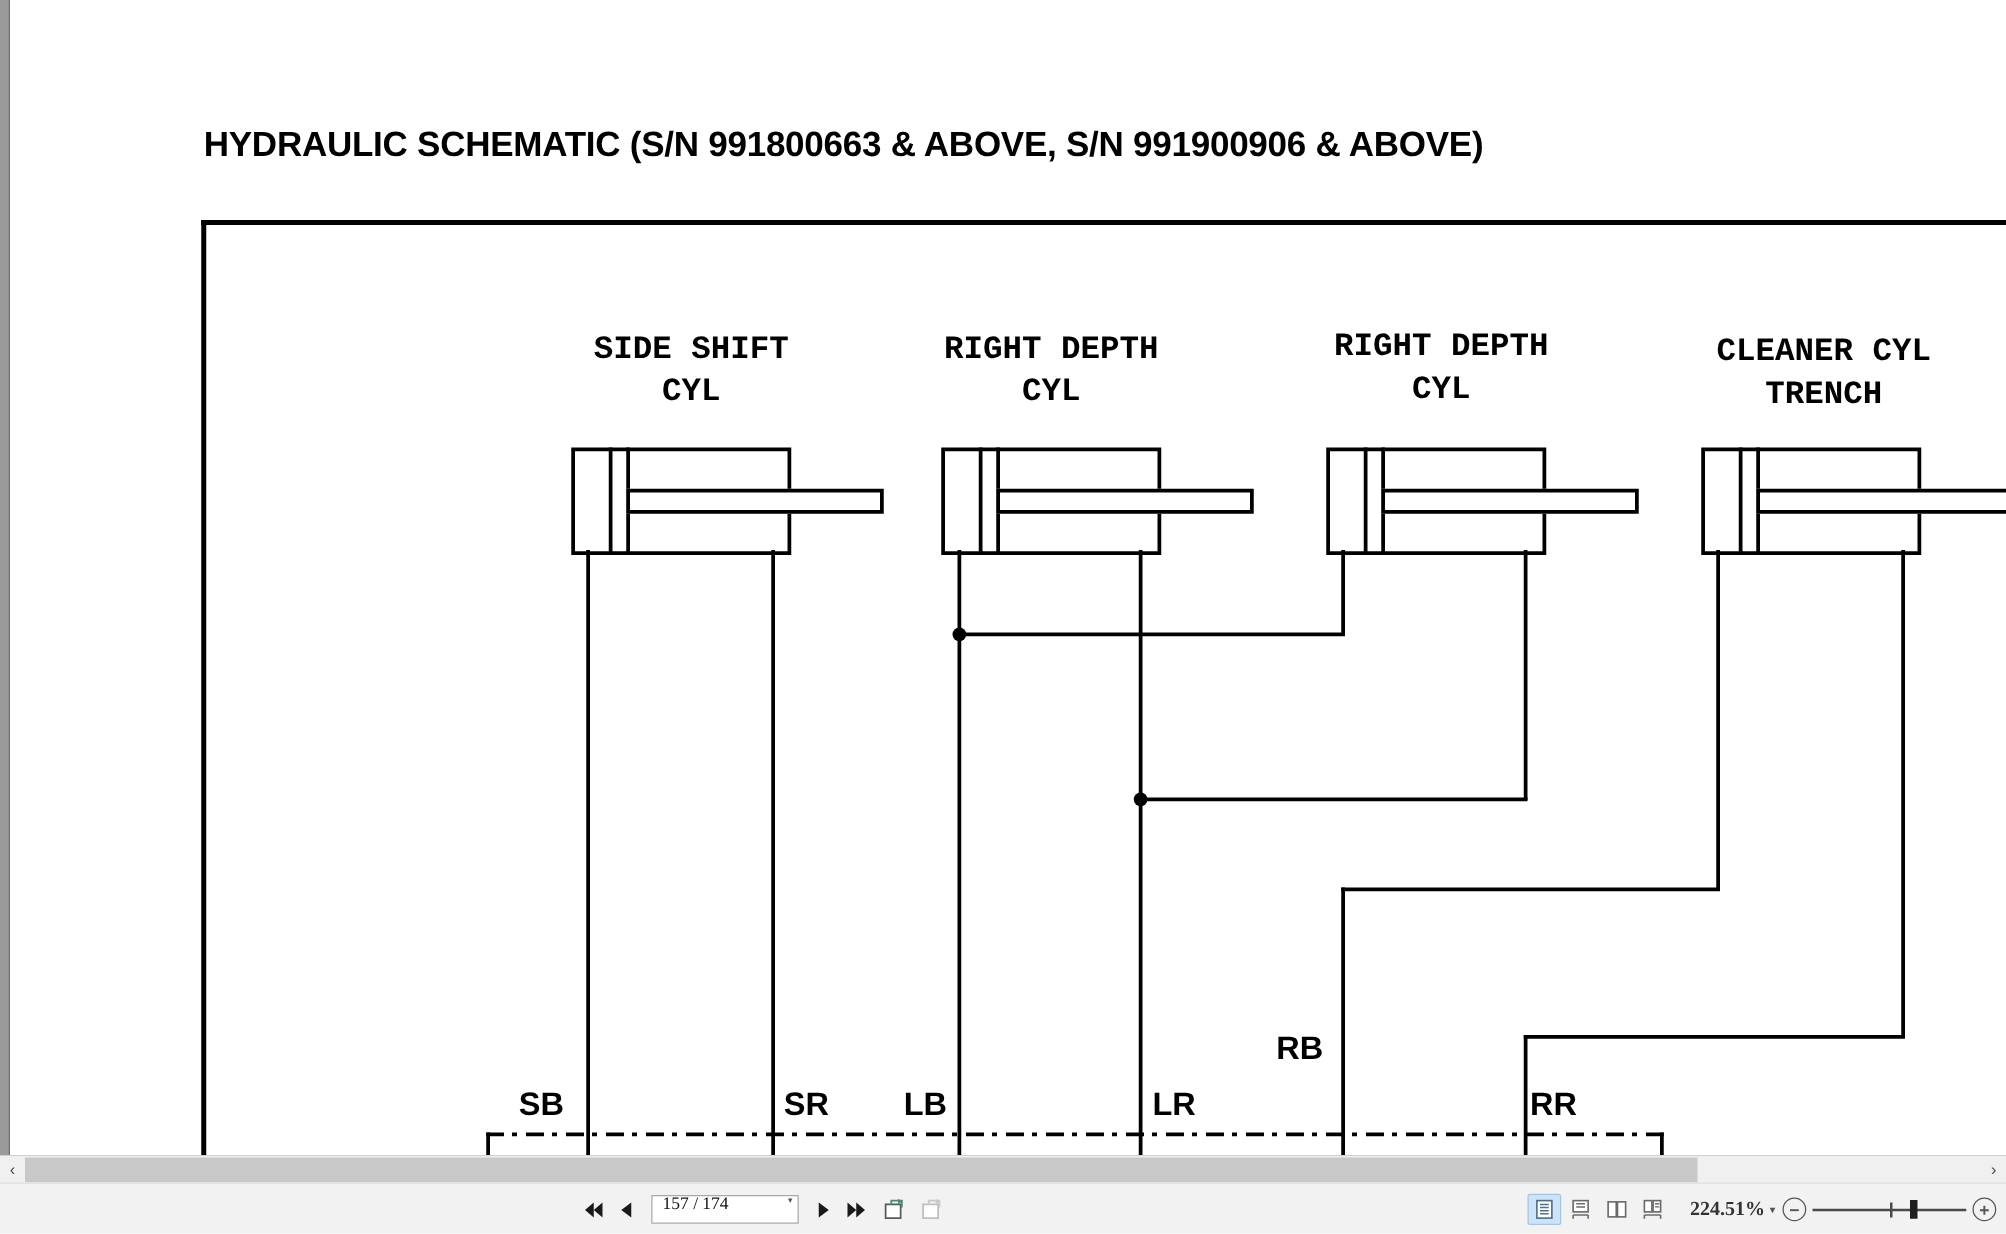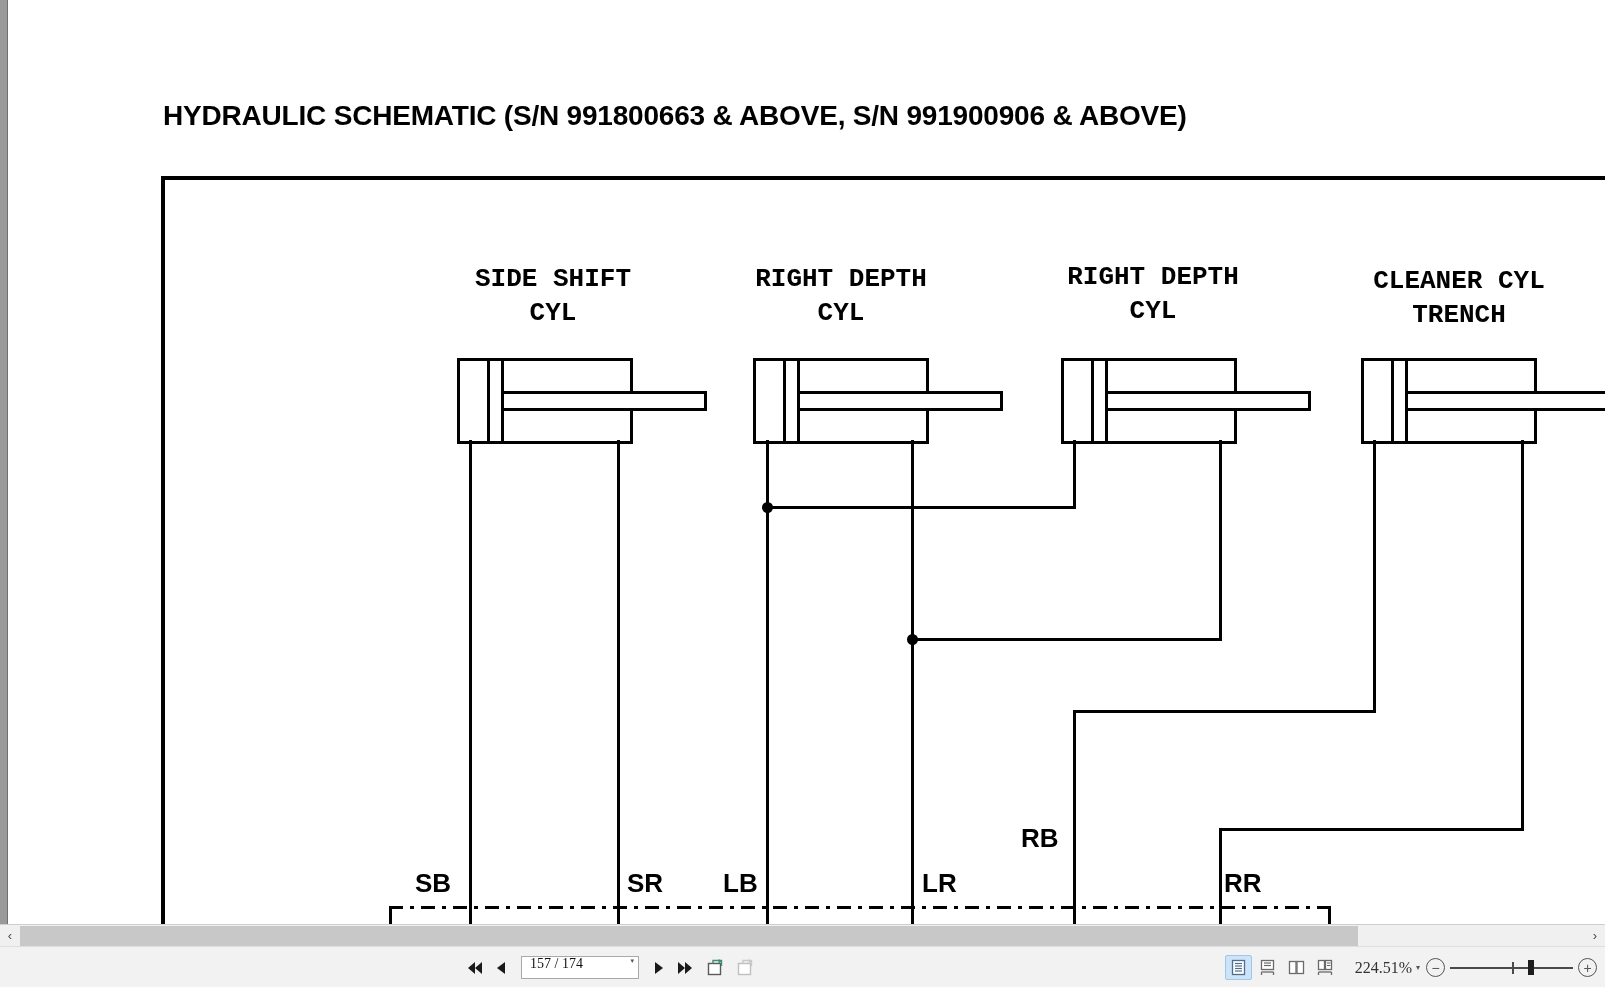--- a/index.html
+++ b/index.html
@@ -239,20 +239,21 @@
     display: flex; align-items: center; justify-content: center;
     cursor: pointer;
   }
 
   .tb-right {
     position: absolute;
     right: 8px; top: 0;
     height: 41px;
     display: flex;
     align-items: center;
+    font-weight: bold;
   }
 
   .mode-btn {
     width: 27px; height: 25px;
     display: flex; align-items: center; justify-content: center;
     margin-right: 2px;
     cursor: pointer;
     border: 1px solid transparent;
     border-radius: 2px;
   }

